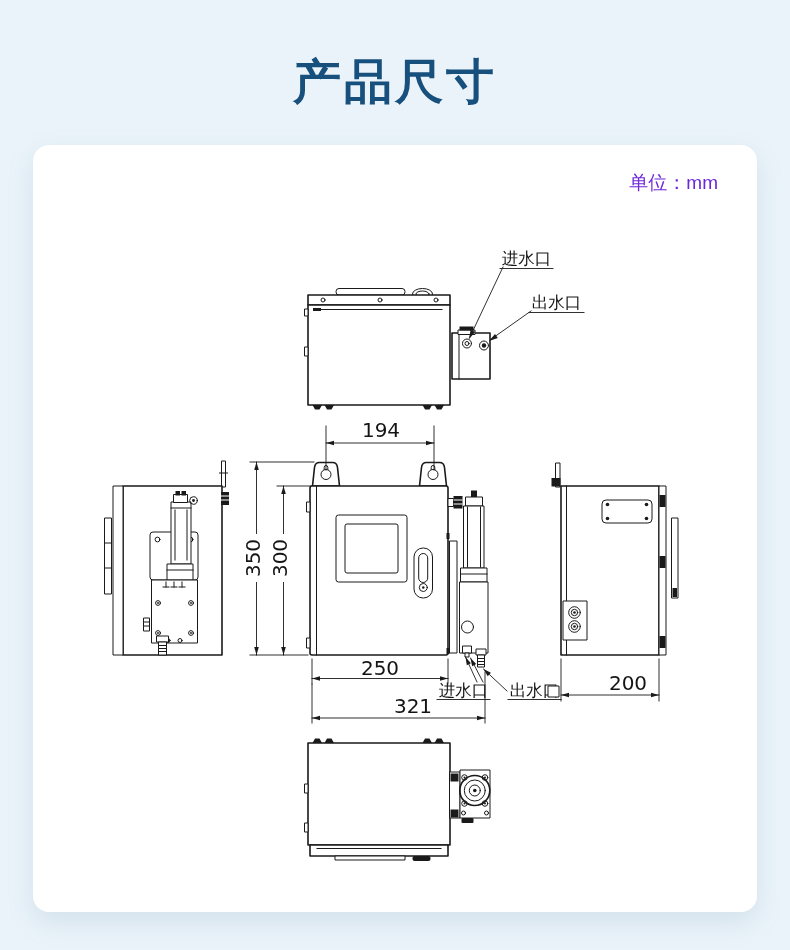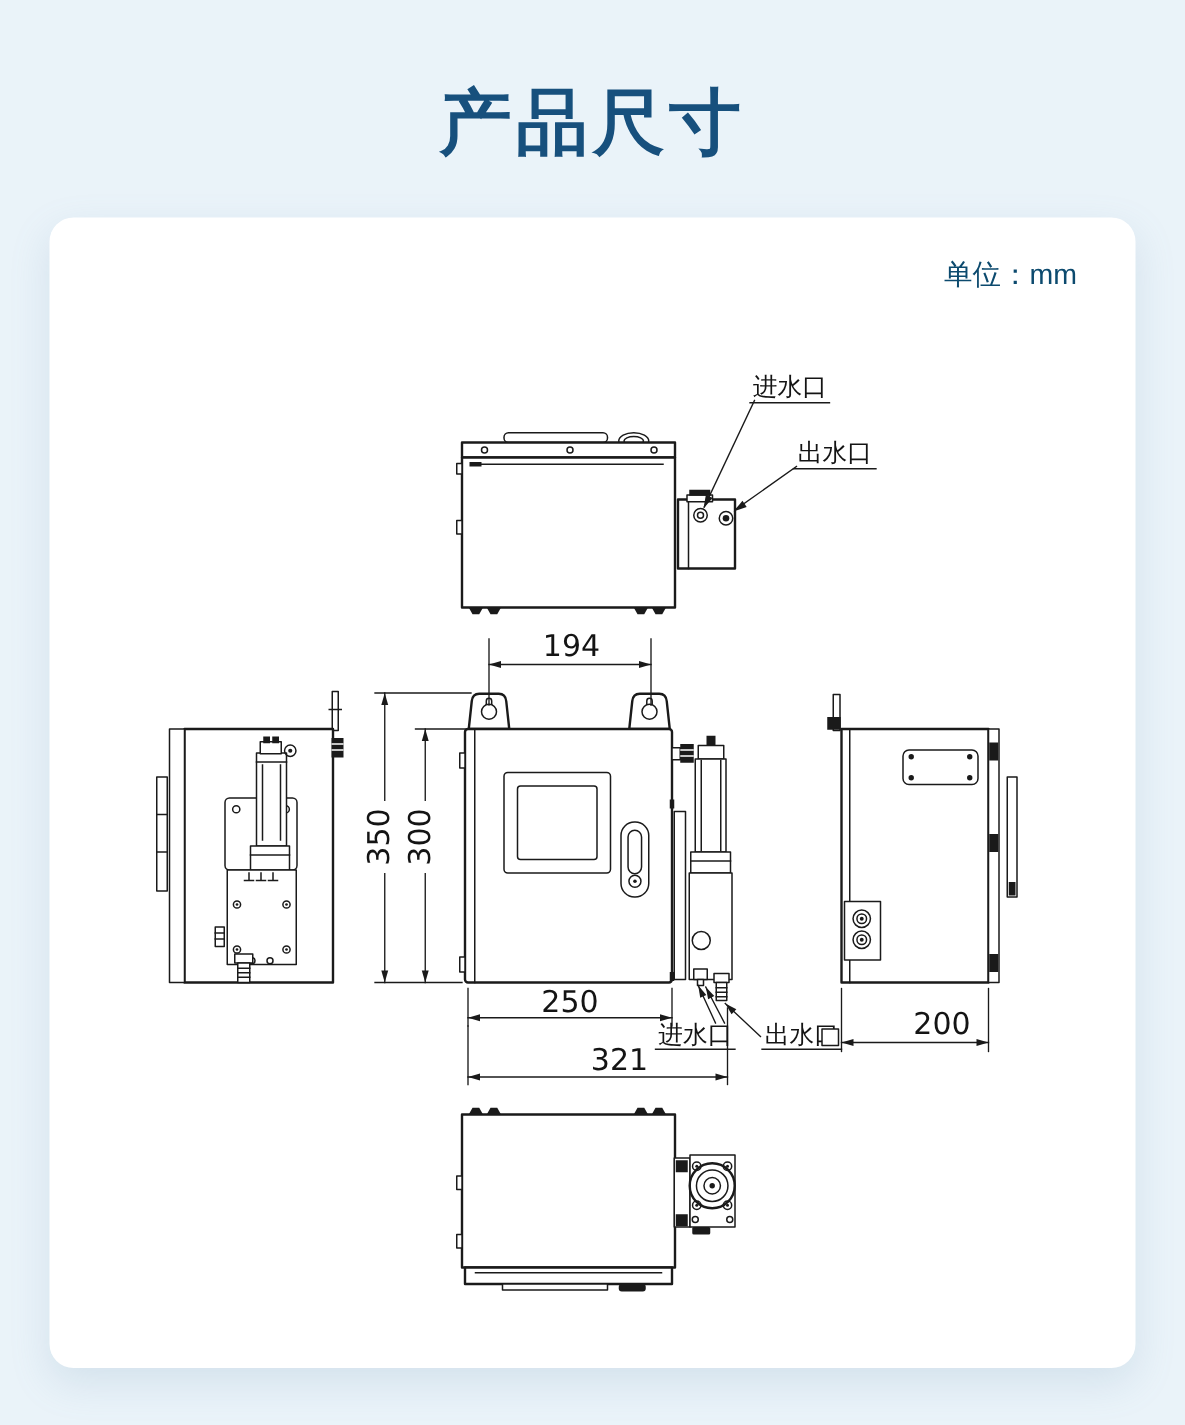--- a/index.html
+++ b/index.html
@@ -13,21 +13,21 @@
     text-align:center;font-size:48px;font-weight:bold;
     color:#17507d;letter-spacing:3px;margin:0;
   }
   .card{
     position:absolute;left:33px;top:145px;width:724px;height:767px;
     background:#ffffff;border-radius:16px;
     box-shadow:0 10px 26px rgba(110,150,185,0.18);
   }
   .unit{
     position:absolute;top:170px;right:72px;
-    font-size:19px;color:#0c4a6e;
+    font-size:19px;color:#6d28d9;
   }
   svg.drawing{position:absolute;left:0;top:0;width:790px;height:950px;}
   
   .w {fill:#ffffff;stroke:#1a1a1a;stroke-width:1.6;stroke-linejoin:round;}
   .wi{fill:#ffffff;stroke:#1a1a1a;stroke-width:1;stroke-linejoin:round;}
   .s {fill:none;stroke:#1a1a1a;stroke-width:1.6;stroke-linecap:square;}
   .i {fill:none;stroke:#1a1a1a;stroke-width:1;stroke-linecap:square;}
   .b {fill:#1a1a1a;stroke:none;}
   .d {fill:none;stroke:#1a1a1a;stroke-width:0.9;stroke-linecap:square;}
   .ws{stroke:#ffffff;stroke-width:1;fill:none;}

